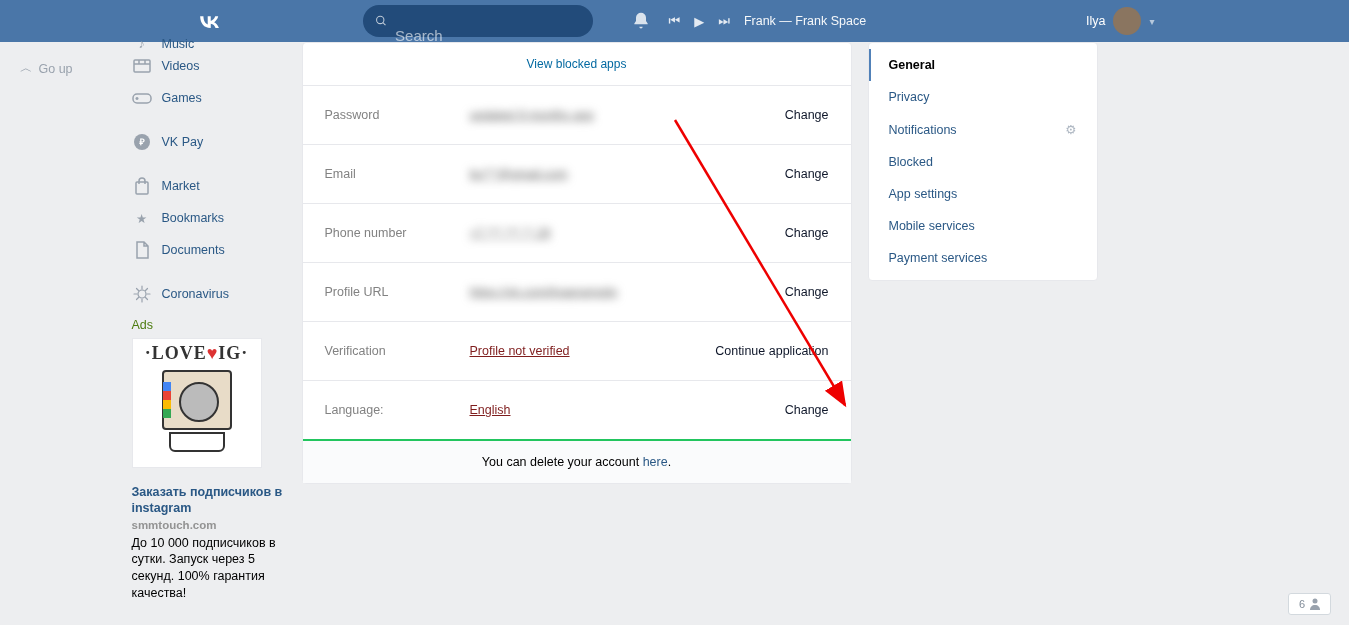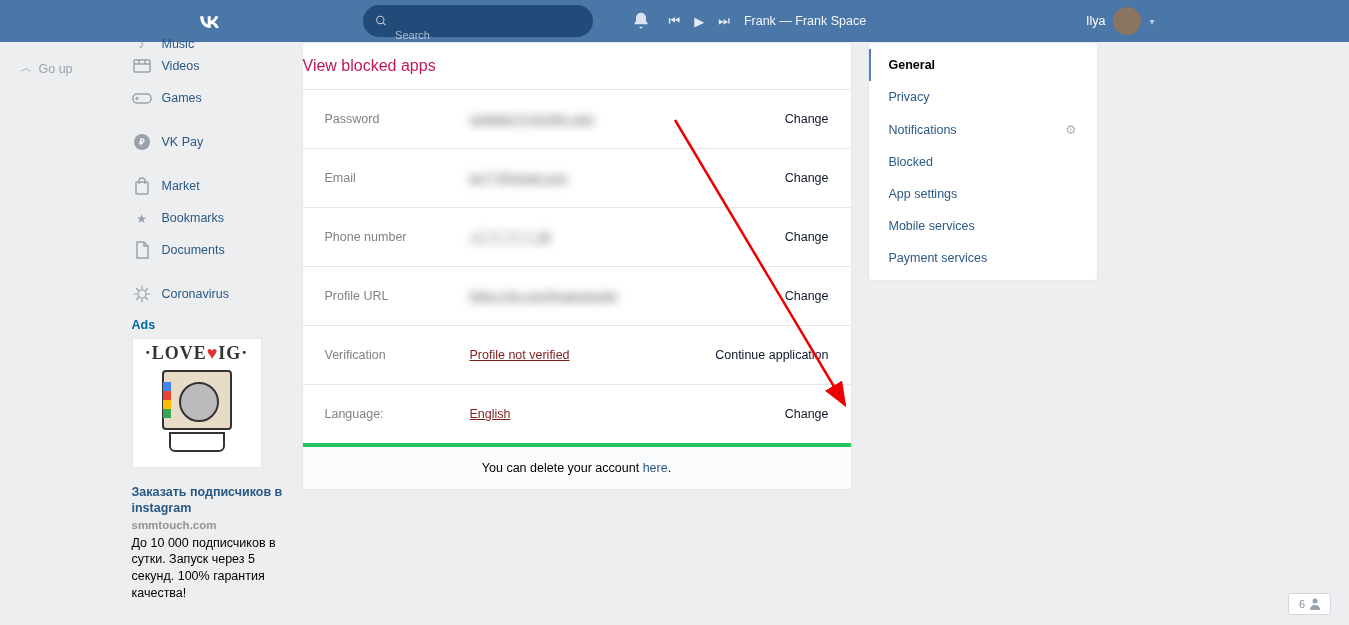--- a/index.html
+++ b/index.html
@@ -2,53 +2,53 @@
 <html><head>
 <meta charset="utf-8">
 <style>
 * { margin: 0; padding: 0; box-sizing: border-box; font-family: -apple-system, BlinkMacSystemFont, "Helvetica Neue", Arial, sans-serif; }
 body { background: #edeef0; color: #000; font-size: 13px; min-height: 625px; position: relative; }
 .header { background: #4a76a8; height: 42px; display: flex; align-items: center; padding: 0 15px; color: #fff; }
 .header-inner { width: 100%; max-width: 960px; margin: 0 auto; display: flex; align-items: center; }
 .logo { width: 28px; height: 28px; margin-right: 140px; }
 .search-box { background: #224b7a; border-radius: 16px; height: 32px; width: 230px; display: flex; align-items: center; padding: 0 12px; margin-right: 20px; }
 .search-box svg { margin-right: 8px; opacity: .7; }
-.search-box input { background: transparent; border: none; outline: none; color: #fff; font-size: 11px; width: 100%; margin-top: 28px; }
+.search-box input { background: transparent; border: none; outline: none; color: #fff; font-size: 15px; width: 100%; margin-top: 28px; }
 .search-box input::placeholder { color: rgba(255,255,255,.6); }
 .bell { margin: 0 18px; opacity: .8; }
 .player-controls { display: flex; align-items: center; gap: 14px; margin-right: 14px; }
 .player-controls span { opacity: .85; cursor: pointer; }
 .track { font-size: 12.5px; opacity: .95; }
 .header-right { margin-left: auto; display: flex; align-items: center; gap: 8px; font-size: 12.5px; }
 .avatar { width: 28px; height: 28px; border-radius: 50%; background: #8a7560; }
 .chev { opacity: .6; font-size: 10px; }
 
 .page { max-width: 1150px; margin: 0 auto; display: flex; padding-top: 0; }
 .goup { position: absolute; left: 20px; top: 60px; color: #99a2ad; font-size: 12.5px; cursor: pointer; display: flex; align-items: center; gap: 6px; }
 
 .sidebar { width: 164px; padding-top: 2px; margin-left: 28px; }
 .nav-item { display: flex; align-items: center; padding: 6px 4px; color: #2a5885; font-size: 12.5px; cursor: pointer; gap: 10px; }
 .nav-item .ico { width: 20px; height: 20px; display: flex; align-items: center; justify-content: center; color: #99a2ad; }
 .nav-sep { height: 12px; }
-.ads-label { color: #0369a1; font-size: 12.5px; padding: 8px 4px 6px; font-weight: bold; }
+.ads-label { color: #4d7c0f; font-size: 12.5px; padding: 8px 4px 6px; }
 .ad-block { padding: 0 4px; }
 .ad-img { width: 130px; height: 130px; background: #fff; border: 1px solid #e7e8ec; position: relative; }
 .ad-title { color: #2a5885; font-size: 12.5px; font-weight: 700; margin-top: 16px; line-height: 1.3; }
 .ad-domain { color: #939393; font-size: 11.5px; margin-top: 2px; font-weight: bold; }
 .ad-desc { color: #000; font-size: 12.5px; margin-top: 4px; line-height: 1.35; }
 
 .main { flex: 1; max-width: 550px; margin-left: 10px; }
 .card { background: #fff; border: 1px solid #e7e8ec; border-radius: 4px; }
-.blocked-link { padding: 14px 0; color: #be185d; font-size: 16px; cursor: pointer; }
+.blocked-link { text-align: center; padding: 14px 0; color: #0369a1; font-size: 12px; cursor: pointer; }
 .row { display: flex; padding: 22px 22px; border-top: 1px solid #e7e8ec; }
 .row-label { width: 145px; color: #828282; font-size: 12.5px; }
 .row-val { flex: 1; font-size: 12.5px; color: #7f1d1d; text-decoration: underline; }
 .row-val.blur { filter: blur(4px); color: #666; }
 .row-action { color: #0f172a; font-size: 12.5px; cursor: pointer; }
-.delete-row { background: #fafbfc; border-top: 4px solid #22c55e; text-align: center; padding: 14px 0; font-size: 12.5px; color: #000; }
+.delete-row { background: #fafbfc; border-top: 2px solid #22c55e; text-align: center; padding: 14px 0; font-size: 12.5px; color: #000; }
 .delete-row a { color: #2a5885; cursor: pointer; }
 
 .right { width: 230px; margin-left: 16px; }
 .tabs { background: #fff; border: 1px solid #e7e8ec; border-radius: 4px; padding: 6px 0; }
 .tab { padding: 9px 20px; color: #2a5885; font-size: 12.5px; cursor: pointer; position: relative; display: flex; align-items: center; }
 .tab.active { font-weight: 700; color: #000; }
 .tab.active::before { content: ""; position: absolute; left: 0; top: 0; bottom: 0; width: 2px; background: #5181b8; }
 .gear { margin-left: auto; color: #aeb7c2; }
 
 .arrow-overlay { position: absolute; pointer-events: none; }

